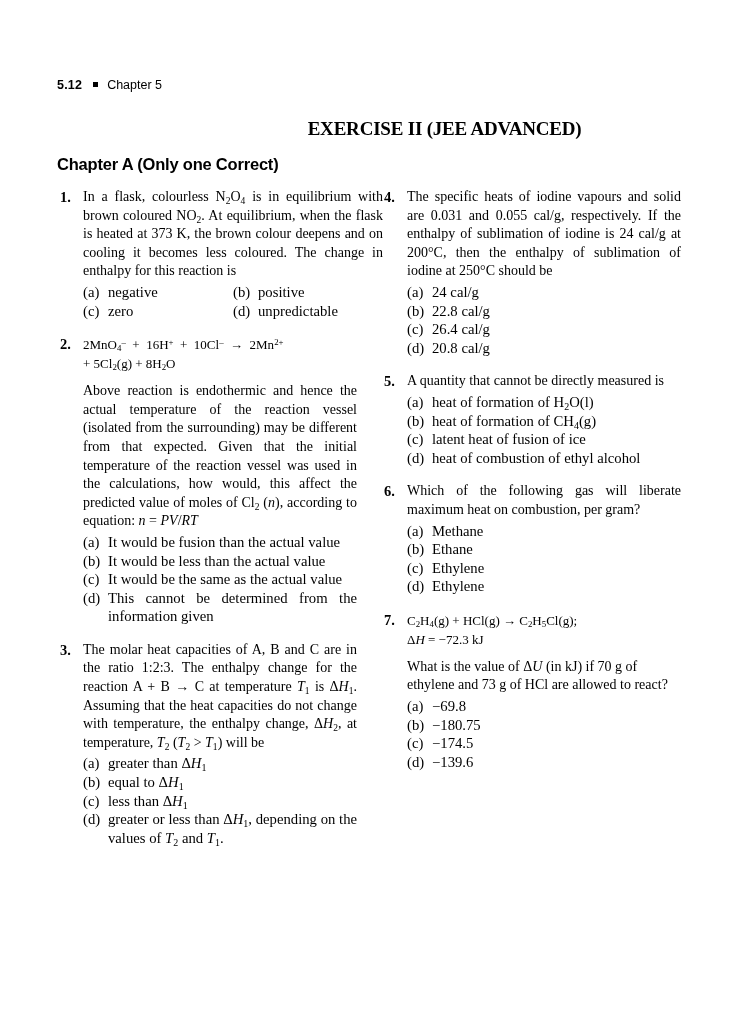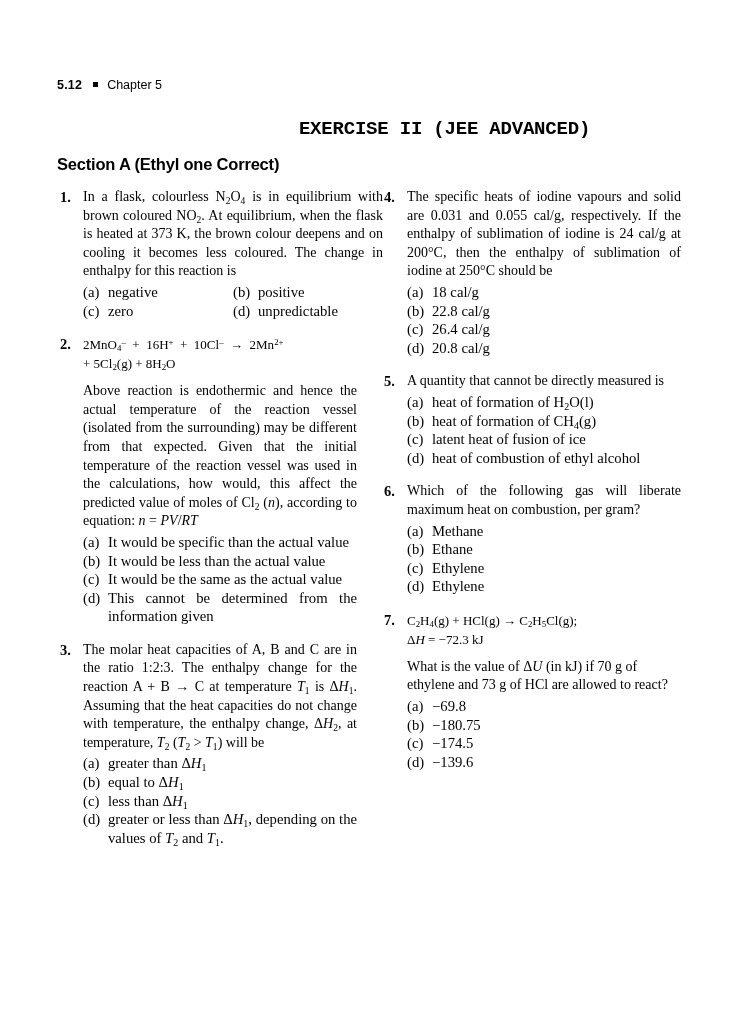--- a/index.html
+++ b/index.html
@@ -51,21 +51,21 @@
 
   
   .exercise-title {
     position: absolute;
     top: 118px;
     left: 0;
     width: 739px;
     text-align: center;
     padding-left: 150px;
     box-sizing: border-box;
-    font-family: Liberation Mono, monospace;
+    font-family: Liberation Serif, serif;
     font-weight: bold;
     font-size: 19px;
     letter-spacing: -0.2px;
   }
 
   .section-title {
     position: absolute;
     top: 155px;
     left: 57px;
     font-family: "Liberation Sans", "DejaVu Sans", sans-serif;
@@ -168,21 +168,21 @@
 <body>
 
 <div class="page">
 
   <div class="runhead">
     <span class="folio">5.12</span><span class="sqbullet"></span><span class="chaplabel">Chapter 5</span>
   </div>
 
   <div class="exercise-title">EXERCISE II (JEE ADVANCED)</div>
 
-  <div class="section-title">Section A (Ethyl one Correct)</div>
+  <div class="section-title">Chapter A (Only one Correct)</div>
 
   <div class="columns">
 
     <div class="col">
 
       <div class="q">
         <div class="q-num">1.</div>
         <div class="q-body">
           <p class="stem">In a flask, colourless N<sub>2</sub>O<sub>4</sub> is in equilibrium with brown coloured NO<sub>2</sub>. At equilibrium, when the flask is heated at 373 K, the brown colour deepens and on cooling it becomes less coloured. The change in enthalpy for this reaction is</p>
           <div class="opts-grid">
@@ -213,21 +213,21 @@
       <div class="q">
         <div class="q-num">2.</div>
         <div class="q-body">
           <div class="eqn">2MnO<sub>4</sub><sup>–</sup> &nbsp;+ &nbsp;16H<sup>+</sup> &nbsp;+ &nbsp;10Cl<sup>–</sup> &nbsp;<span class="arrow">→</span> &nbsp;2Mn<sup>2+</sup></div>
           <div class="eqn">+ 5Cl<sub>2</sub>(g) + 8H<sub>2</sub>O</div>
           <div class="gap"></div>
           <p class="stem">Above reaction is endothermic and hence the actual temperature of the reaction vessel (isolated from the surrounding) may be different from that expected. Given that the initial temperature of the reaction vessel was used in the calculations, how would, this affect the predicted value of moles of Cl<sub>2</sub> (<i>n</i>), according to equation: <i>n</i> = <i>PV</i>/<i>RT</i></p>
           <div class="opts">
             <div class="opt">
               <span class="opt-lbl">(a)</span>
-              <span class="opt-txt just">It would be specific than the actual value</span>
+              <span class="opt-txt just">It would be fusion than the actual value</span>
             </div>
             <div class="opt">
               <span class="opt-lbl">(b)</span>
               <span class="opt-txt">It would be less than the actual value</span>
             </div>
             <div class="opt">
               <span class="opt-lbl">(c)</span>
               <span class="opt-txt just">It would be the same as the actual value</span>
             </div>
             <div class="opt">
@@ -267,21 +267,21 @@
 
     <div class="col">
 
       <div class="q">
         <div class="q-num">4.</div>
         <div class="q-body">
           <p class="stem">The specific heats of iodine vapours and solid are 0.031 and 0.055 cal/g, respectively. If the enthalpy of sublimation of iodine is 24 cal/g at 200°C, then the enthalpy of sublimation of iodine at 250°C should be</p>
           <div class="opts">
             <div class="opt">
               <span class="opt-lbl">(a)</span>
-              <span class="opt-txt">18 cal/g</span>
+              <span class="opt-txt">24 cal/g</span>
             </div>
             <div class="opt">
               <span class="opt-lbl">(b)</span>
               <span class="opt-txt">22.8 cal/g</span>
             </div>
             <div class="opt">
               <span class="opt-lbl">(c)</span>
               <span class="opt-txt">26.4 cal/g</span>
             </div>
             <div class="opt">

